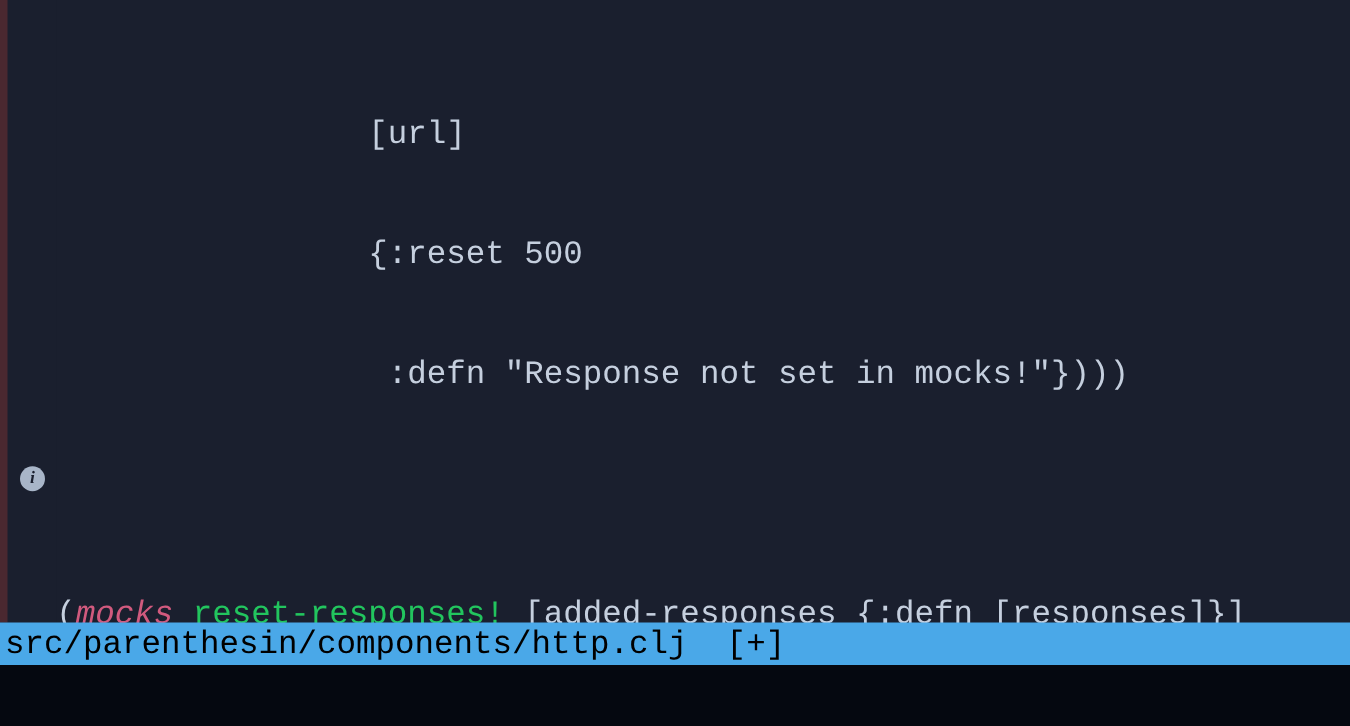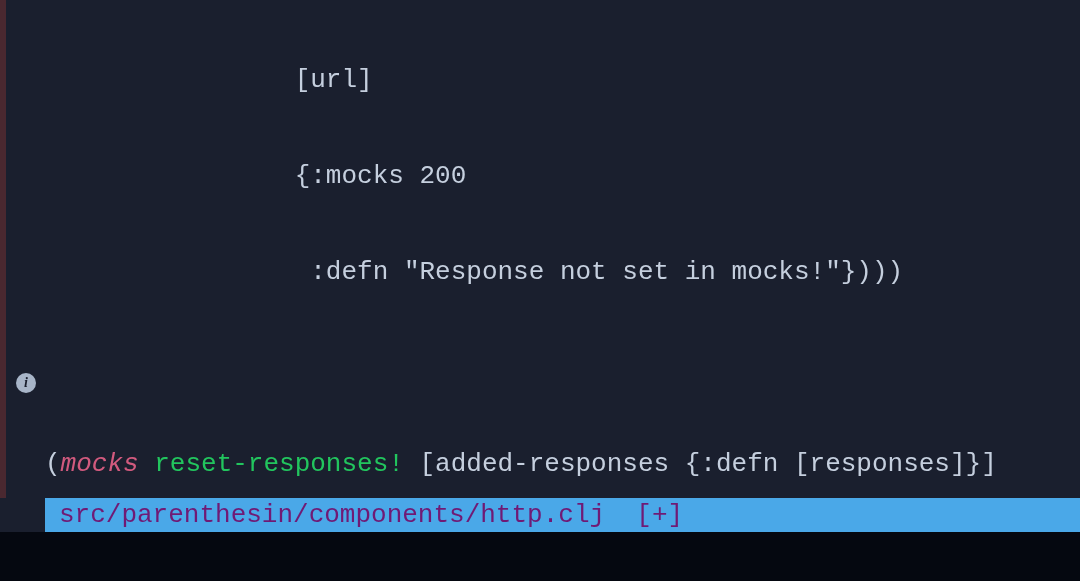--- a/index.html
+++ b/index.html
@@ -34,67 +34,67 @@
       color: #1a1f2e;
       font-size: 14px;
       font-weight: bold;
       font-family: serif;
       font-style: italic;
       text-align: center;
       line-height: 20px;
     }
     .code {
       flex: 1;
-      padding-top: 0;
+      padding-top: 12px;
       white-space: pre;
       color: #c5cfde;
       line-height: 32px;
       position: relative;
+      margin-top: 15px;
     }
     .line { min-height: 32px; }
     .kw { color: #d15a7e; font-style: italic; }
     .fn-name { color: #22c55e; }
     .paren { color: #c5cfde; }
     .str { color: #c5cfde; }
     .num { color: #c5cfde; }
     .statusline {
       position: absolute;
       left: 0;
       right: 0;
       top: 498px;
       height: 34px;
       background: #4aa8e8;
-      color: #701a75;
+      color: #000000;
       font-family: 'Courier New', Courier, monospace;
       font-size: 26px;
       line-height: 34px;
-      padding-left: 14px;
+      padding-left: 4px;
       font-weight: 500;
       white-space: pre;
-      margin-left: 45px;
     }
     .cmdline {
       position: absolute;
       left: 0;
       right: 0;
       top: 532px;
       height: 49px;
       background: #050810;
     }
   </style>
 </head>
 <body>
 
 <div class="editor">
   <div class="gutter">
     <div class="gutter-icon">i</div>
   </div>
   <div class="code">
     <div class="line"><span>                [url]</span></div>
-    <div class="line"><span>                </span><span>{:mocks </span><span class="num">200</span></div>
+    <div class="line"><span>                </span><span>{:reset </span><span class="num">500</span></div>
     <div class="line"><span>                 </span><span>:defn </span><span class="str">"Response not set in mocks!"</span><span>})))</span></div>
     <div class="line"></div>
     <div class="line"><span class="paren">(</span><span class="kw">mocks</span><span> </span><span class="fn-name">reset-responses!</span><span> [added-responses {:defn [responses]}]</span></div>
     <div class="line"><span>  (reset! responses added-responses))</span></div>
     
     
     
     
     
     

